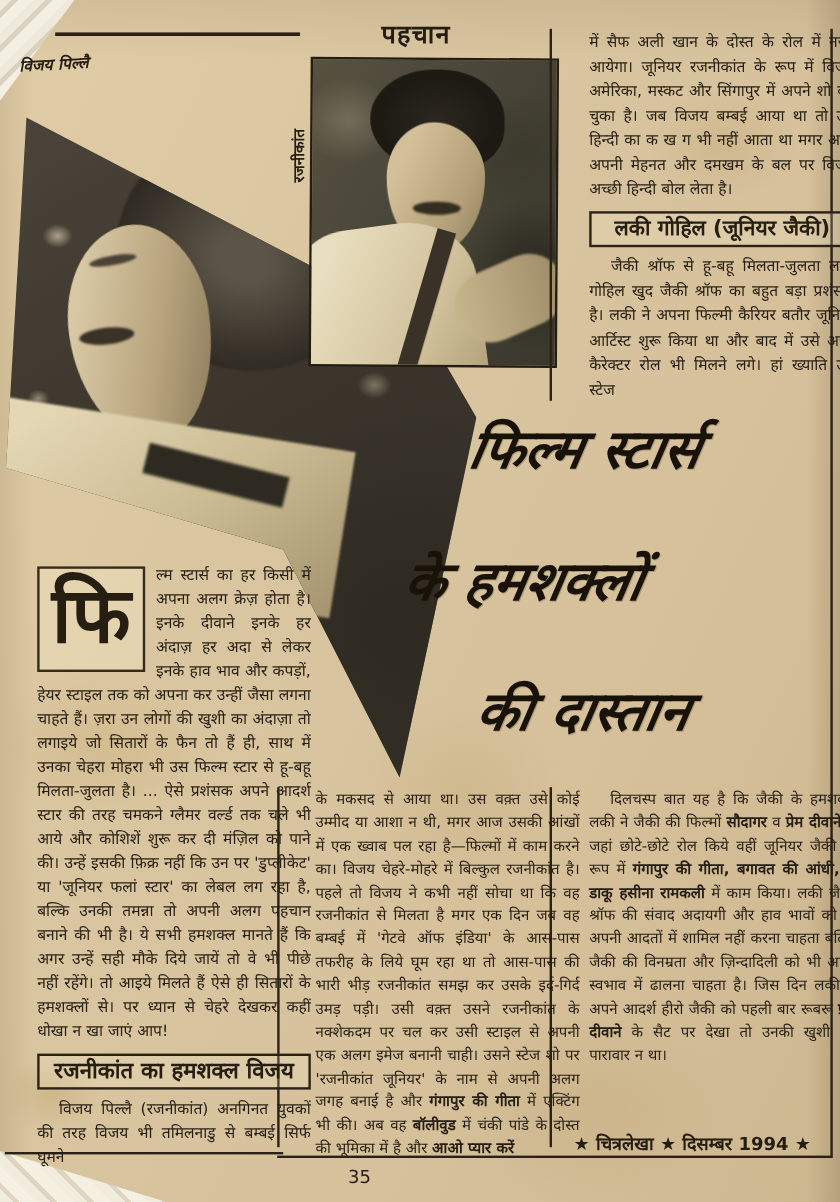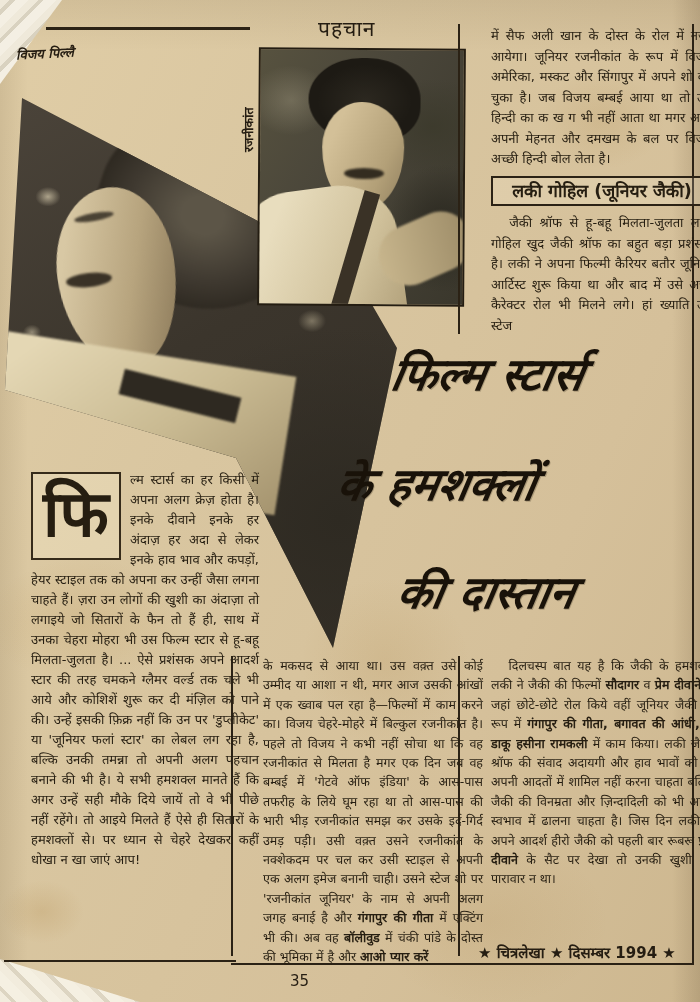--- a/index.html
+++ b/index.html
@@ -24,21 +24,21 @@
       repeating-linear-gradient(135deg,#efe9da 0 7px,#d9d2c0 7px 11px,#f4efe3 11px 20px);}
   .torn.tl{left:0;top:0;width:62px;height:84px;
       clip-path:polygon(0 0,100% 0,0 100%);}
   .torn.bl{left:0;top:952px;width:140px;height:50px;
       clip-path:polygon(0 14%,100% 100%,0 100%);
       background:repeating-linear-gradient(45deg,#f2ecdd 0 8px,#ddd5c2 8px 12px,#f5f0e2 12px 22px);}
   
   .rule{position:absolute;background:#2b2215;}
   
   .kicker{position:absolute;left:318px;top:14px;width:120px;
-      font-size:21px;font-weight:normal;letter-spacing:1px;}
+      font-size:21px;font-weight:bold;letter-spacing:1px;}
   .cap-left{position:absolute;left:16px;top:44px;font-size:13px;font-weight:bold;
       font-style:italic;transform:rotate(-3deg);}
   .cap-vert{position:absolute;left:240px;top:152px;white-space:nowrap;
       font-size:12.5px;font-weight:bold;transform:rotate(-90deg);transform-origin:0 0;}
   
   .photo-left{position:absolute;left:0;top:95px;width:400px;height:565px;
       clip-path:polygon(22px 3px,352px 175px,397px 253px,333px 553px,236px 363px,5px 295px);
       background:
         radial-gradient(18px 14px at 12% 18%, rgba(228,216,184,.65), transparent 70%),
         radial-gradient(14px 12px at 30% 8%, rgba(230,220,190,.55), transparent 70%),
@@ -155,20 +155,22 @@
 
   <div class="rule" style="left:458px;top:24px;width:1.5px;height:310px;"></div>
   <div class="rule" style="left:692px;top:24px;width:1.5px;height:941px;"></div>
   <div class="rule" style="left:231px;top:656px;width:1.5px;height:300px;"></div>
   <div class="rule" style="left:458px;top:656px;width:1.5px;height:300px;"></div>
   <div class="rule" style="left:231px;top:963px;width:462px;height:2px;"></div>
   <div class="rule" style="left:4px;top:960px;width:232px;height:2px;"></div>
 
   <div class="col col-left">
     <p><span class="dropcap">फि</span><span>ल्म स्टार्स का हर किसी में अपना अलग क्रेज़ होता है। इनके दीवाने इनके हर अंदाज़ हर अदा से लेकर इनके हाव भाव और कपड़ों, हेयर स्टाइल तक को अपना कर उन्हीं जैसा लगना चाहते हैं। ज़रा उन लोगों की खुशी का अंदाज़ा तो लगाइये जो सितारों के फैन तो हैं ही, साथ में उनका चेहरा मोहरा भी उस फिल्म स्टार से हू-बहू मिलता-जुलता है। ... ऐसे प्रशंसक अपने आदर्श स्टार की तरह चमकने ग्लैमर वर्ल्ड तक चले भी आये और कोशिशें शुरू कर दी मंज़िल को पाने की। उन्हें इसकी फ़िक्र नहीं कि उन पर 'डुप्लीकेट' या 'जूनियर फलां स्टार' का लेबल लग रहा है, बल्कि उनकी तमन्ना तो अपनी अलग पहचान बनाने की भी है। ये सभी हमशक्ल मानते हैं कि अगर उन्हें सही मौके दिये जायें तो वे भी पीछे नहीं रहेंगे। तो आइये मिलते हैं ऐसे ही सितारों के हमशक्लों से। पर ध्यान से चेहरे देखकर कहीं धोखा न खा जाएं आप!</span></p>
+    <div class="boxhead l">रजनीकांत का हमशक्ल विजय</div>
+    <p class="indent">विजय पिल्लै (रजनीकांत) अनगिनत युवकों की तरह विजय भी तमिलनाडु से बम्बई सिर्फ घूमने</p>
   </div>
 
   <div class="col col-mid">
     <p><span>के मकसद से आया था। उस वक़्त उसे कोई उम्मीद या आशा न थी, मगर आज उसकी आंखों में एक ख्वाब पल रहा है—फिल्मों में काम करने का। विजय चेहरे-मोहरे में बिल्कुल रजनीकांत है। पहले तो विजय ने कभी नहीं सोचा था कि वह रजनीकांत से मिलता है मगर एक दिन जब वह बम्बई में 'गेटवे ऑफ इंडिया' के आस-पास तफरीह के लिये घूम रहा था तो आस-पास की भारी भीड़ रजनीकांत समझ कर उसके इर्द-गिर्द उमड़ पड़ी। उसी वक़्त उसने रजनीकांत के नक्शेकदम पर चल कर उसी स्टाइल से अपनी एक अलग इमेज बनानी चाही। उसने स्टेज शो पर 'रजनीकांत जूनियर' के नाम से अपनी अलग जगह बनाई है और </span><span class="b">गंगापुर की गीता</span><span> में एक्टिंग भी की। अब वह </span><span class="b">बॉलीवुड</span><span> में चंकी पांडे के दोस्त की भूमिका में है और </span><span class="b">आओ प्यार करें</span></p>
   </div>
 
   <div class="col col-right-top">
     <p>में सैफ अली खान के दोस्त के रोल में नज़र आयेगा। जूनियर रजनीकांत के रूप में विजय अमेरिका, मस्कट और सिंगापुर में अपने शो कर चुका है। जब विजय बम्बई आया था तो उसे हिन्दी का क ख ग भी नहीं आता था मगर आज अपनी मेहनत और दमखम के बल पर विजय अच्छी हिन्दी बोल लेता है।</p>
     <div class="boxhead r">लकी गोहिल (जूनियर जैकी)</div>
     <p class="indent">जैकी श्रॉफ से हू-बहू मिलता-जुलता लकी गोहिल खुद जैकी श्रॉफ का बहुत बड़ा प्रशंसक है। लकी ने अपना फिल्मी कैरियर बतौर जूनियर आर्टिस्ट शुरू किया था और बाद में उसे अच्छे कैरेक्टर रोल भी मिलने लगे। हां ख्याति उसे स्टेज</p>

